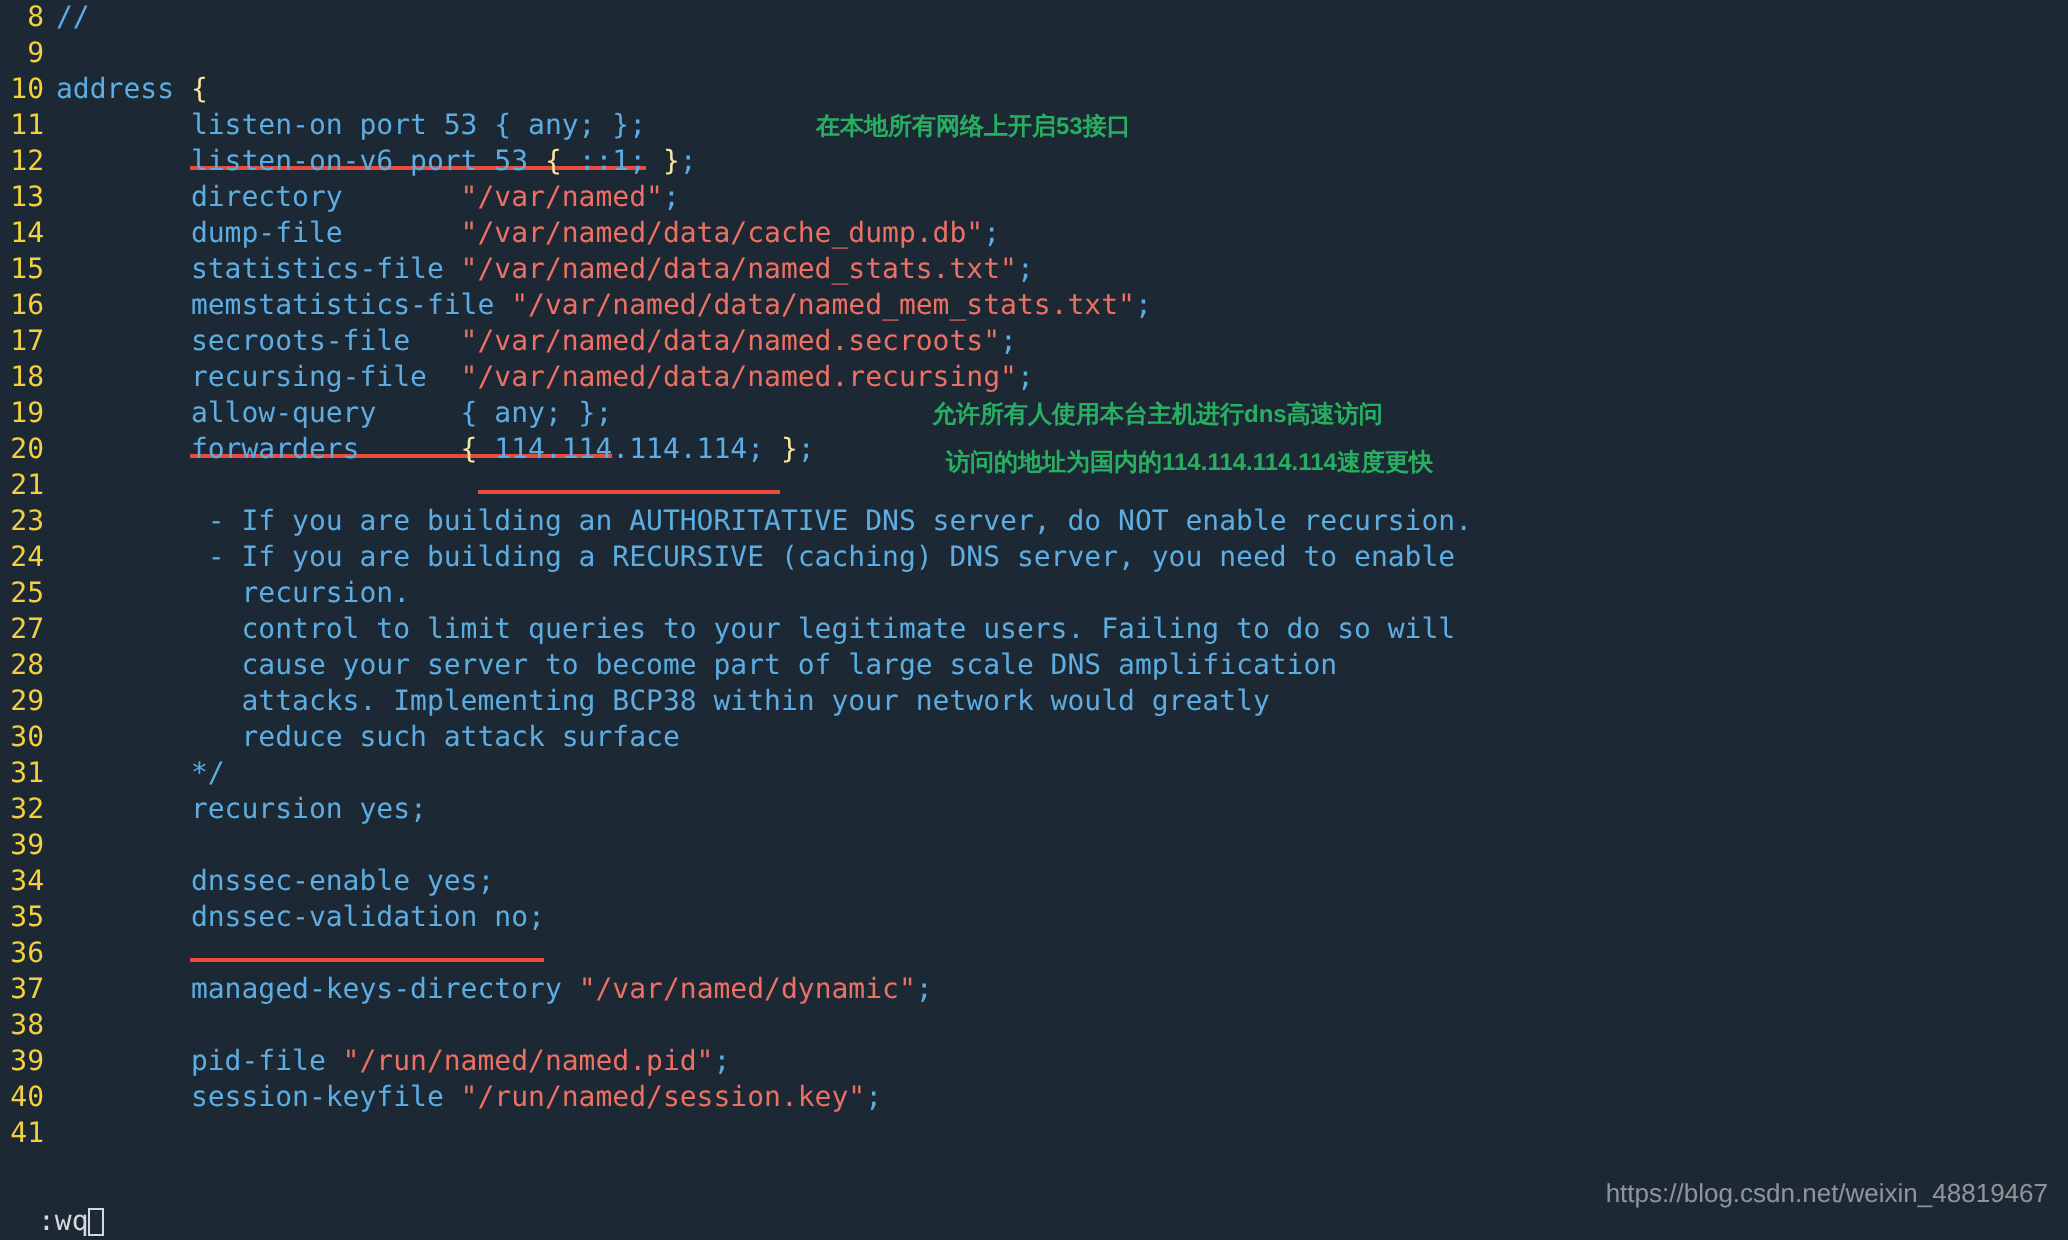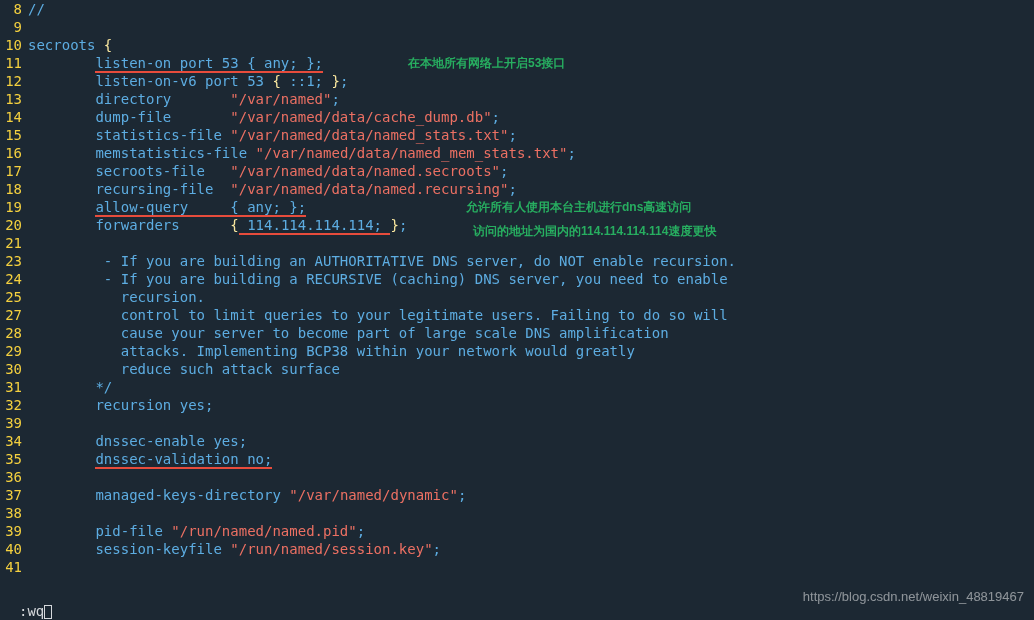--- a/index.html
+++ b/index.html
@@ -32,21 +32,21 @@
     .code {
       flex: 1;
       position: relative;
     }
     .string { color: #ec7063; }
     .comment { color: #5dade2; }
     .text { color: #5dade2; }
     .brace { color: #f9e79f; }
     .underline-red {
       border-bottom: 2px solid #e74c3c;
-      padding-bottom: 0px;
+      padding-bottom: 12px;
     }
     .annotation {
       position: absolute;
       color: #27ae60;
       font-size: 12px;
       font-weight: bold;
       font-family: 'Microsoft YaHei', sans-serif;
     }
     .status-bar {
       position: absolute;
@@ -72,21 +72,21 @@
       font-family: Arial, sans-serif;
       font-size: 13px;
     }
   </style>
 </head>
 <body>
 
 <div class="editor" id="editor">
     <div class="line"><div class="gutter">8</div><div class="code"><span class="comment">//</span></div></div>
     <div class="line"><div class="gutter">9</div><div class="code"><span class="text"></span></div></div>
-    <div class="line"><div class="gutter">10</div><div class="code"><span class="text">secroots </span><span class="brace">{</span></div></div>
+    <div class="line"><div class="gutter">10</div><div class="code"><span class="text">address </span><span class="brace">{</span></div></div>
     <div class="line"><div class="gutter">11</div><div class="code">        <span class="text underline-red">listen-on port 53 { any; };</span><div class="annotation" style="left: 380px; top: 0px;">在本地所有网络上开启53接口</div></div></div>
     <div class="line"><div class="gutter">12</div><div class="code">        <span class="text">listen-on-v6 port 53 </span><span class="brace">{</span><span class="text"> ::1; </span><span class="brace">}</span><span class="text">;</span></div></div>
     <div class="line"><div class="gutter">13</div><div class="code">        <span class="text">directory       </span><span class="string">"/var/named"</span><span class="text">;</span></div></div>
     <div class="line"><div class="gutter">14</div><div class="code">        <span class="text">dump-file       </span><span class="string">"/var/named/data/cache_dump.db"</span><span class="text">;</span></div></div>
     <div class="line"><div class="gutter">15</div><div class="code">        <span class="text">statistics-file </span><span class="string">"/var/named/data/named_stats.txt"</span><span class="text">;</span></div></div>
     <div class="line"><div class="gutter">16</div><div class="code">        <span class="text">memstatistics-file </span><span class="string">"/var/named/data/named_mem_stats.txt"</span><span class="text">;</span></div></div>
     <div class="line"><div class="gutter">17</div><div class="code">        <span class="text">secroots-file   </span><span class="string">"/var/named/data/named.secroots"</span><span class="text">;</span></div></div>
     <div class="line"><div class="gutter">18</div><div class="code">        <span class="text">recursing-file  </span><span class="string">"/var/named/data/named.recursing"</span><span class="text">;</span></div></div>
     <div class="line"><div class="gutter">19</div><div class="code">        <span class="text underline-red">allow-query     { any; };</span><div class="annotation" style="left: 438px; top: 0px;">允许所有人使用本台主机进行dns高速访问</div></div></div>
     <div class="line"><div class="gutter">20</div><div class="code">        <span class="text">forwarders      </span><span class="brace">{</span><span class="text underline-red"> 114.114.114.114; </span><span class="brace">}</span><span class="text">;</span><div class="annotation" style="left: 445px; top: 6px;">访问的地址为国内的114.114.114.114速度更快</div></div></div>

